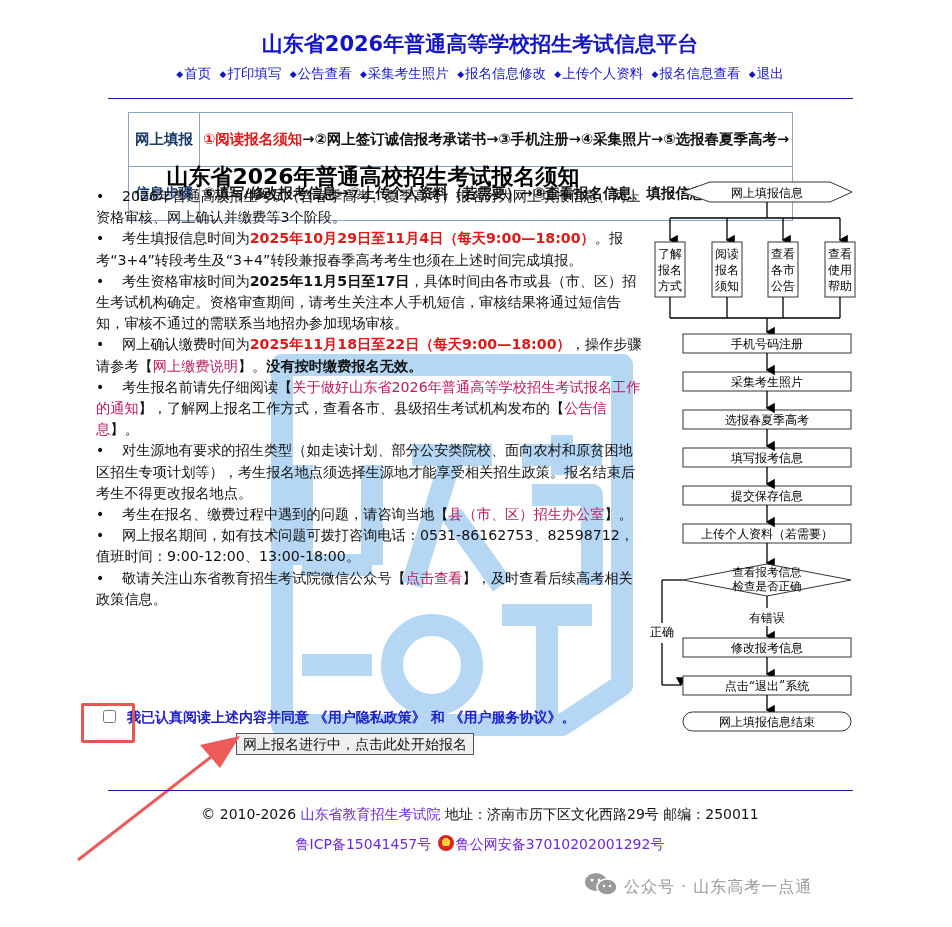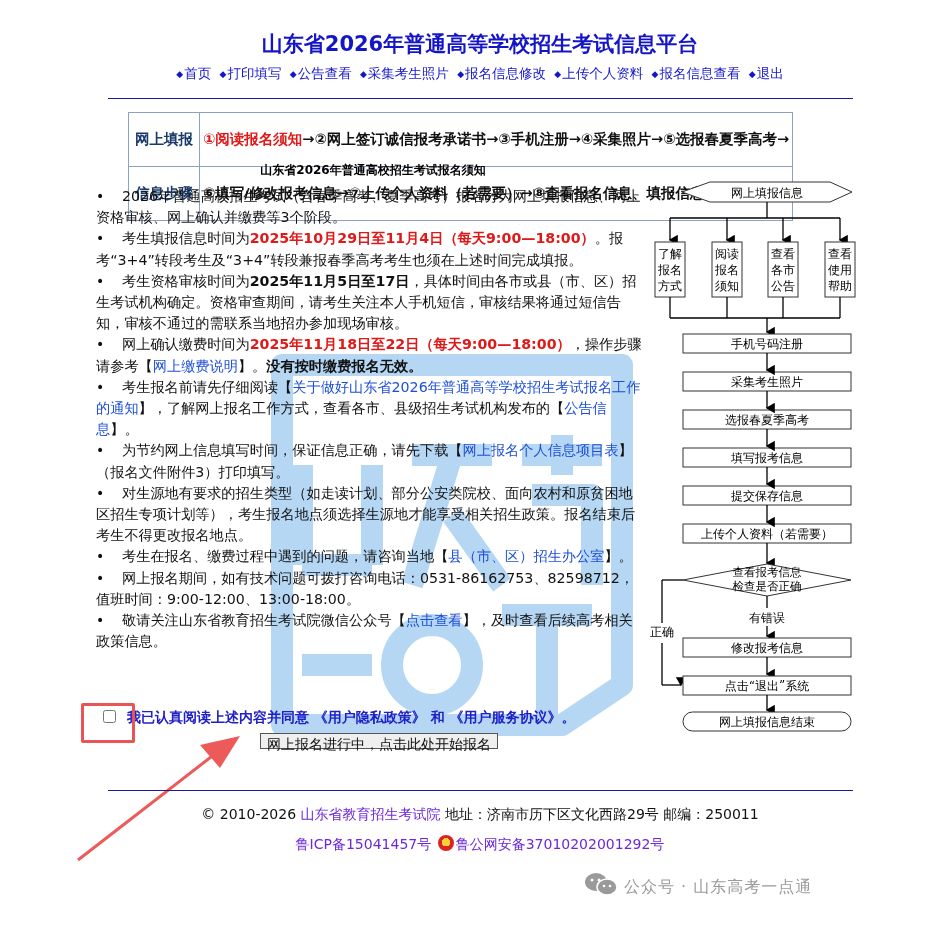--- a/index.html
+++ b/index.html
@@ -11,31 +11,31 @@
   .topnav { position:absolute; top:65px; left:0; width:960px; text-align:center;
             font-size:13.5px; color:#1515c8; }
   .topnav a { color:#1515c8; text-decoration:none; margin:0 2px; cursor:pointer; }
   .topnav .dot { font-size:9px; vertical-align:middle; margin-right:1px; }
   .rule { position:absolute; left:108px; width:745px; height:0; border-top:1px solid #1a1a9e; }
   .steps { position:absolute; left:128px; top:112px; border-collapse:collapse; font-size:14.5px; font-weight:bold; }
   .steps td { border:1px solid #8da2c0; padding:16px 3px; line-height:21px; vertical-align:middle; }
   .steps .lbl { color:#1b3a6a; text-align:center; width:64px; }
   .steps .red { color:#e01818; }
   .notice-title { position:absolute; top:162px; left:90px; width:566px; text-align:center;
-                  font-size:12px; font-weight:bold; color:#000; }
+                  font-size:22px; font-weight:bold; color:#000; }
   .notice { position:absolute; top:186px; left:96px; width:548px; font-size:14.2px; line-height:21.2px; color:#111; }
   .notice p { margin:0; }
   .notice .bul { display:inline-block; width:26px; font-size:14px; }
   .red-b { color:#e01818; font-weight:bold; }
   .b { font-weight:bold; }
-  .lnk { color:#1d4ed8; cursor:pointer; }
+  .lnk { color:#be185d; cursor:pointer; }
   .agree { position:absolute; top:709px; left:103px; font-size:14px; font-weight:bold; color:#2020c8; }
   .agree input { width:13px; height:13px; margin:0 6px 0 0; vertical-align:-1px; }
   .highlight-box { position:absolute; left:81px; top:703px; width:48px; height:34px; border:3px solid #e85555; border-radius:2px; }
-  .start-btn { position:absolute; left:260px; top:733px; height:16px; padding:0 6px;
+  .start-btn { position:absolute; left:236px; top:733px; height:22px; padding:0 6px;
                border:1px solid #555; background:#efefef; font-size:14px; line-height:20px;
                font-family:"DejaVu Sans","Liberation Sans",sans-serif; color:#111; cursor:pointer; }
   .watermark { position:absolute; left:262px; top:345px; width:390px; height:400px; pointer-events:none; opacity:0.35; }
   .footer-1 { position:absolute; top:806px; left:0; width:960px; text-align:center; font-size:14px; color:#111; }
   .footer-2 { position:absolute; top:835px; left:0; width:960px; text-align:center; font-size:14px; color:#2222aa; }
   .footer-1 .lnk, .footer-2 .lnk { color:#6d28d9; }
   .emblem { display:inline-block; width:16px; height:16px; border-radius:50%; background:radial-gradient(circle at 50% 45%, #f7d13a 0 35%, #d22 36% 100%); vertical-align:-2px; margin:0 2px; }
   .wechat { position:absolute; left:584px; top:871px; font-size:16px; color:#9a9a9a; letter-spacing:1px; }
   .wechat .wicon { display:inline-block; position:relative; width:34px; height:26px; vertical-align:-5px; margin-right:6px; }
   .flow { position:absolute; left:640px; top:178px; width:230px; height:560px; }
@@ -84,21 +84,20 @@
     </g>
   </svg>
 
   <div class="notice-title">山东省2026年普通高校招生考试报名须知</div>
   <div class="notice">
     <p><span class="bul">•</span><span>2026年普通高校招生考试（含春季高考、夏季高考）报名分为网上填报信息、网上资格审核、网上确认并缴费等3个阶段。</span></p>
     <p><span class="bul">•</span><span>考生填报信息时间为</span><span class="red-b">2025年10月29日至11月4日（每天9:00—18:00）</span><span>。报考“3+4”转段考生及“3+4”转段兼报春季高考考生也须在上述时间完成填报。</span></p>
     <p><span class="bul">•</span><span>考生资格审核时间为</span><span class="b">2025年11月5日至17日</span><span>，具体时间由各市或县（市、区）招生考试机构确定。资格审查期间，请考生关注本人手机短信，审核结果将通过短信告知，审核不通过的需联系当地招办参加现场审核。</span></p>
     <p><span class="bul">•</span><span>网上确认缴费时间为</span><span class="red-b">2025年11月18日至22日（每天9:00—18:00）</span><span>，操作步骤请参考【</span><a class="lnk">网上缴费说明</a><span>】。</span><span class="b">没有按时缴费报名无效。</span></p>
     <p><span class="bul">•</span><span>考生报名前请先仔细阅读【</span><a class="lnk">关于做好山东省2026年普通高等学校招生考试报名工作的通知</a><span>】，了解网上报名工作方式，查看各市、县级招生考试机构发布的【</span><a class="lnk">公告信息</a><span>】。</span></p>
-    <p><span class="bul">•</span><span>为节约网上信息填写时间，保证信息正确，请先下载【</span><a class="lnk">网上报名个人信息项目表</a><span>】（报名文件附件3）打印填写。</span></p>
     <p><span class="bul">•</span><span>对生源地有要求的招生类型（如走读计划、部分公安类院校、面向农村和原贫困地区招生专项计划等），考生报名地点须选择生源地才能享受相关招生政策。报名结束后考生不得更改报名地点。</span></p>
     <p><span class="bul">•</span><span>考生在报名、缴费过程中遇到的问题，请咨询当地【</span><a class="lnk">县（市、区）招生办公室</a><span>】。</span></p>
     <p><span class="bul">•</span><span>网上报名期间，如有技术问题可拨打咨询电话：0531-86162753、82598712，值班时间：9:00-12:00、13:00-18:00。</span></p>
     <p><span class="bul">•</span><span>敬请关注山东省教育招生考试院微信公众号【</span><a class="lnk">点击查看</a><span>】，及时查看后续高考相关政策信息。</span></p>
   </div>
 
   <div class="agree">
     <input type="checkbox" style="">
     <span>我已认真阅读上述内容并同意</span>
     <a class="lnk" style="color:#2020c8">《用户隐私政策》</a>

